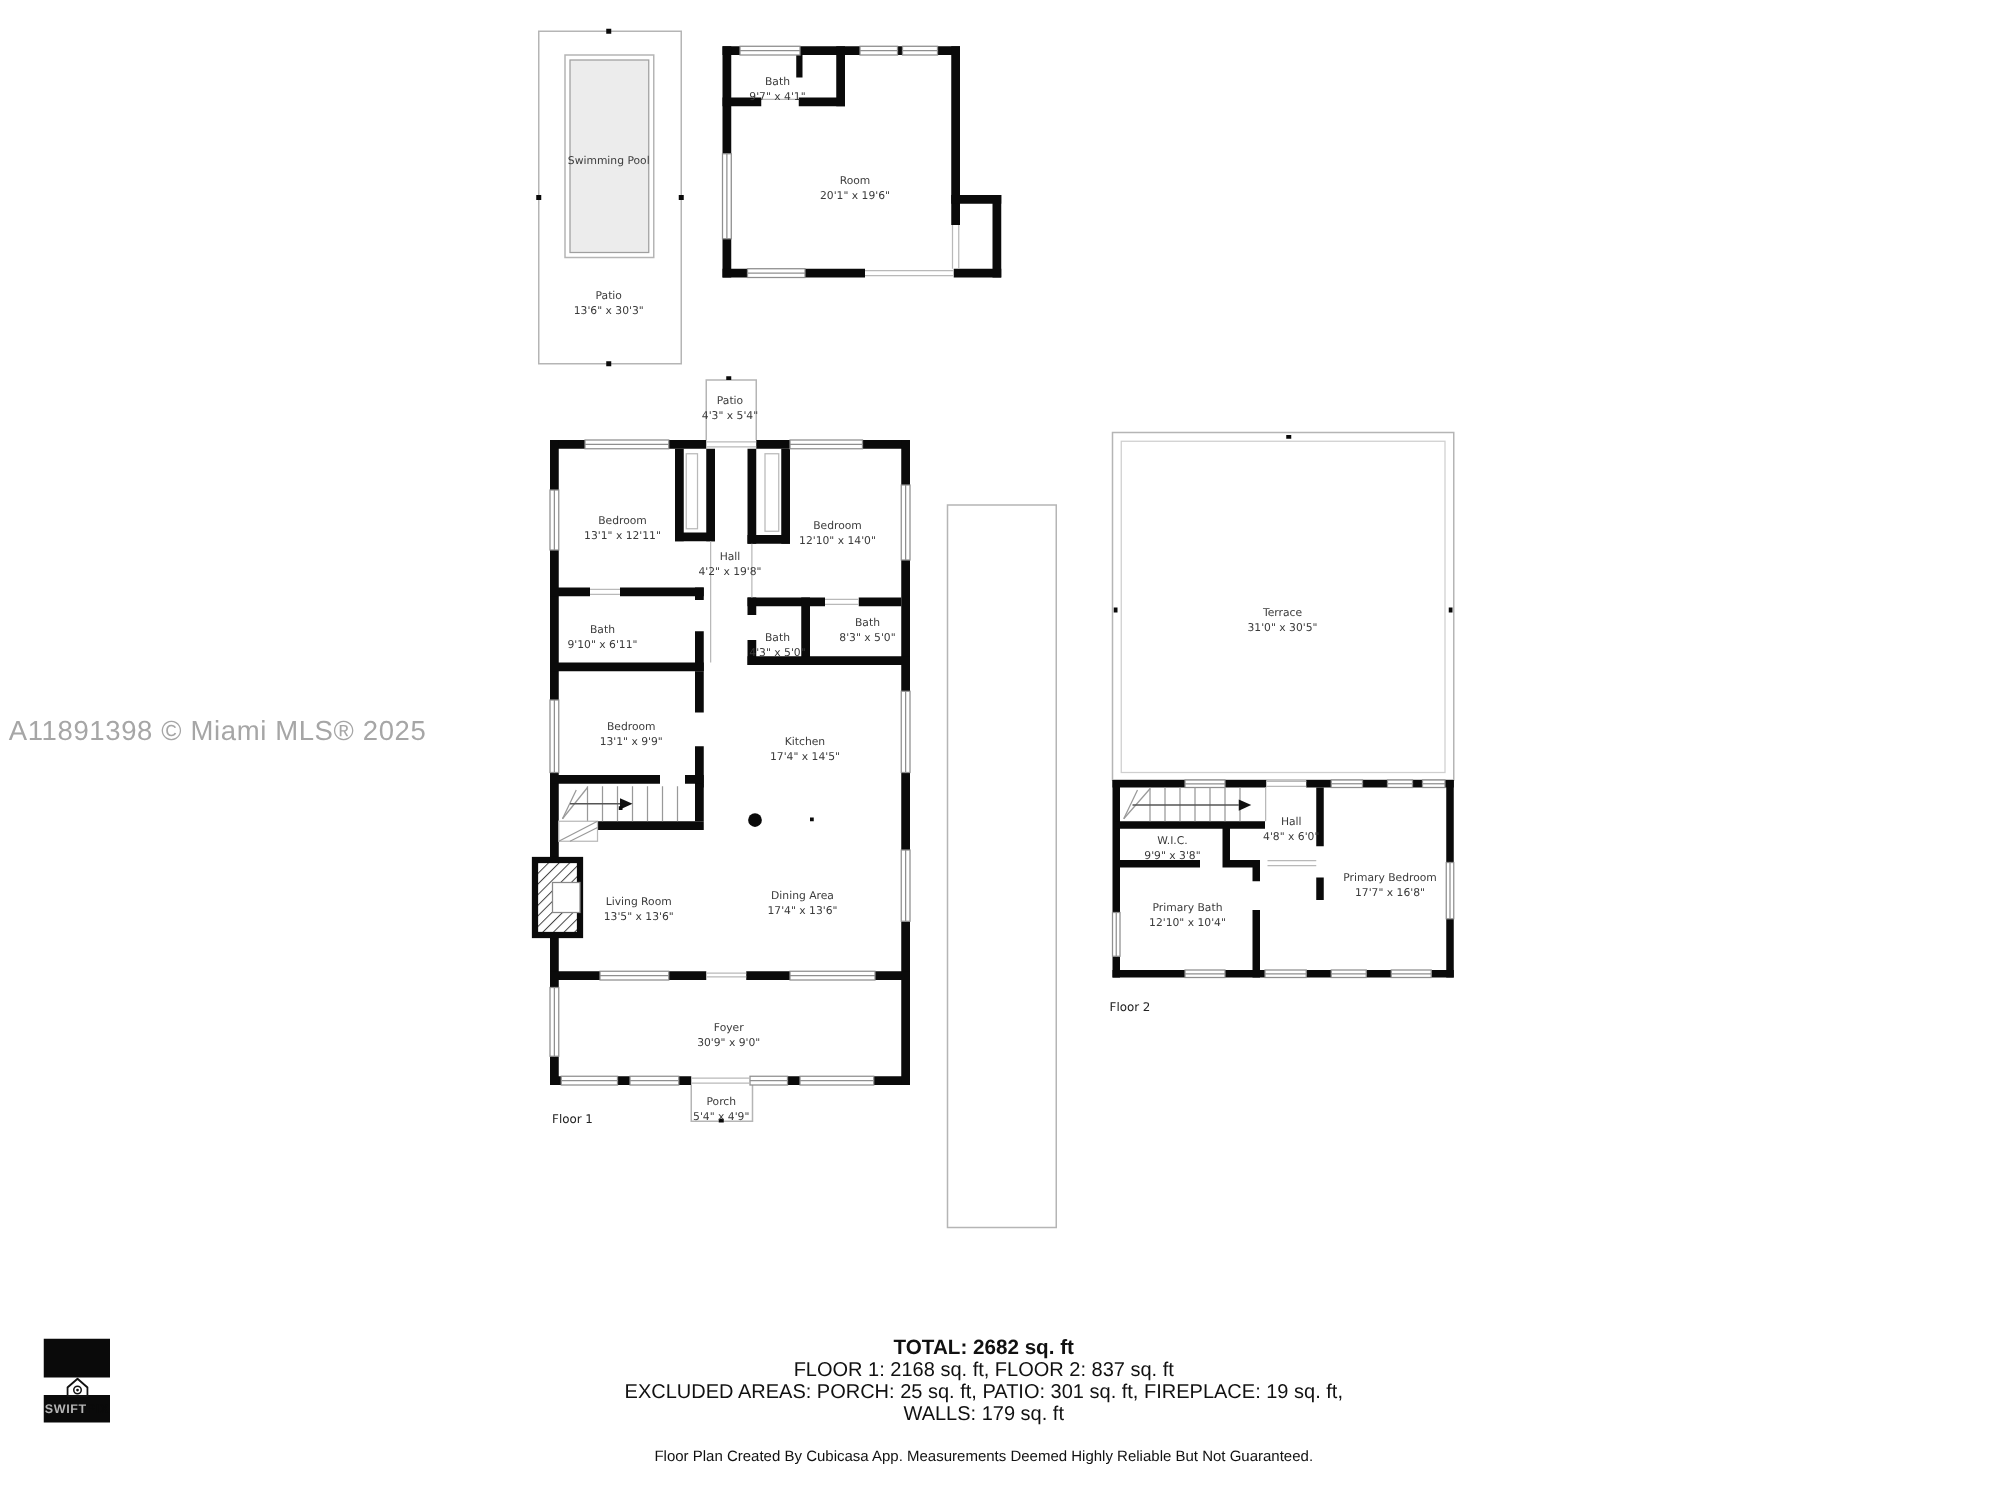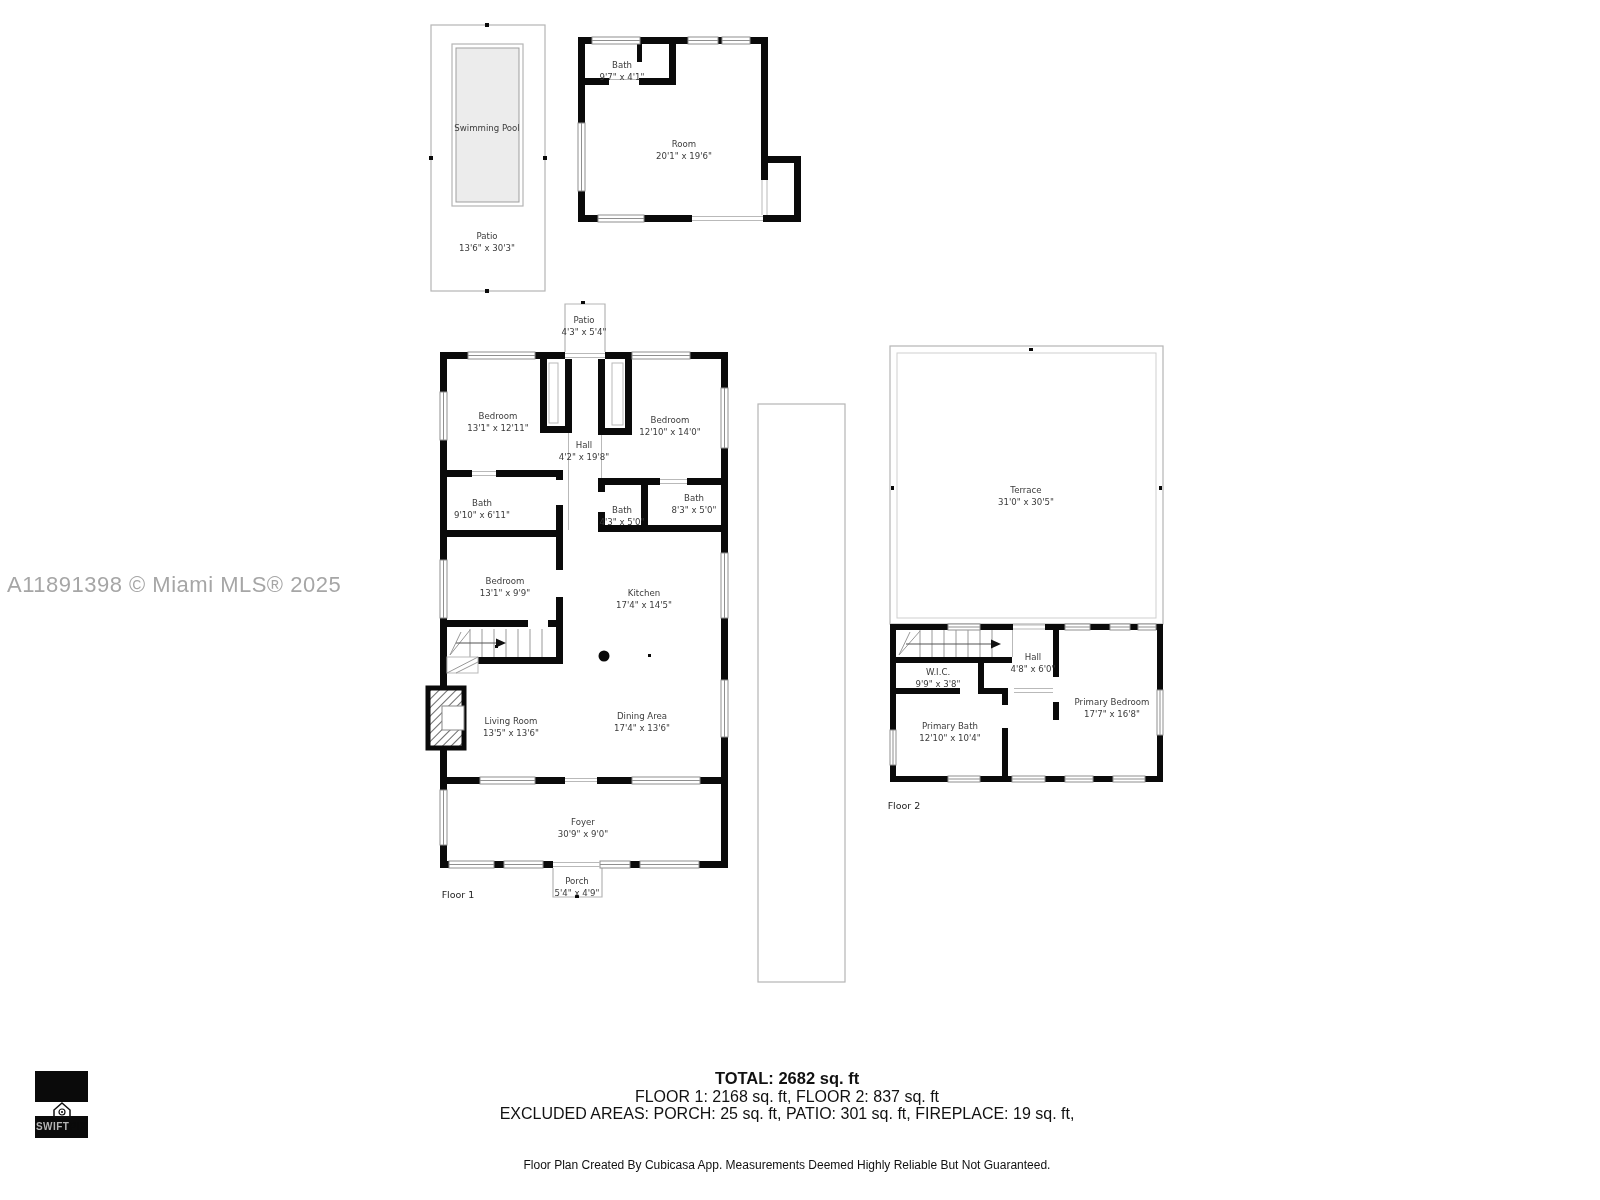--- a/index.html
+++ b/index.html
@@ -16,21 +16,21 @@
   .outline2{fill:none;stroke:#cfcfcf;stroke-width:1;}
   .dot{fill:#0a0a0a;}
   .lbl{font-family:"DejaVu Sans",sans-serif;font-size:8.6px;fill:#3b3b3b;text-anchor:middle;}
   .tag{font-family:"DejaVu Sans",sans-serif;font-size:9.5px;fill:#222;text-anchor:middle;}
   
   .watermark{position:absolute;left:7px;top:572px;font-size:22px;color:#a6a6a6;letter-spacing:.5px;}
   
   .summary{position:absolute;top:1054px;left:0;width:1574px;text-align:center;
            font-size:16px;line-height:17.6px;color:#111;}
   .summary .total{font-weight:bold;font-size:16.5px;margin-top:16px;}
-  .summary .disclaimer{margin-top:34px;font-size:12px;}
+  .summary .disclaimer{margin-top:17px;font-size:12px;}
   
   .logo{position:absolute;left:35px;top:1071px;width:53px;text-align:center;}
   .logo-box{width:53px;background:#0a0a0a;}
   .logo-box.top{height:31px;}
   .logo-box.bottom{height:22px;}
   .logo-mid{height:14px;padding-top:0;}
   .logo-text{font-size:10px;font-weight:bold;letter-spacing:.5px;line-height:10px;}
   .logo-text .swift{color:#b4b4b4;}
   .logo-text .pix{color:#0a0a0a;}
   .logo-tagline-bar{height:2px;background:#cccccc;margin:2px 3px 0 3px;}
@@ -369,20 +369,21 @@
         <text class="lbl" x="950" y="741">12'10" x 10'4"</text>
         <text class="tag" x="904" y="809">Floor 2</text>
       </g>
     </g>
   </svg>
 
   <div class="summary">
     <div class="total">TOTAL: 2682 sq. ft</div>
     <div>FLOOR 1: 2168 sq. ft, FLOOR 2: 837 sq. ft</div>
     <div>EXCLUDED AREAS: PORCH: 25 sq. ft, PATIO: 301 sq. ft, FIREPLACE: 19 sq. ft,</div>
+    <div>WALLS: 179 sq. ft</div>
     <div class="disclaimer">Floor Plan Created By Cubicasa App. Measurements Deemed Highly Reliable But Not Guaranteed.</div>
   </div>
 
   <div class="logo">
     <div class="logo-box top"></div>
     <div class="logo-mid">
       <svg width="18" height="16" viewBox="0 0 18 16">
         <path d="M9,1 L17,8 L17,15 L1,15 L1,8 Z" fill="none" stroke="#111" stroke-width="1.5"></path>
         <circle cx="9" cy="10" r="3" fill="none" stroke="#111" stroke-width="1.2"></circle>
         <circle cx="9" cy="10" r="1.1" fill="#111"></circle>

